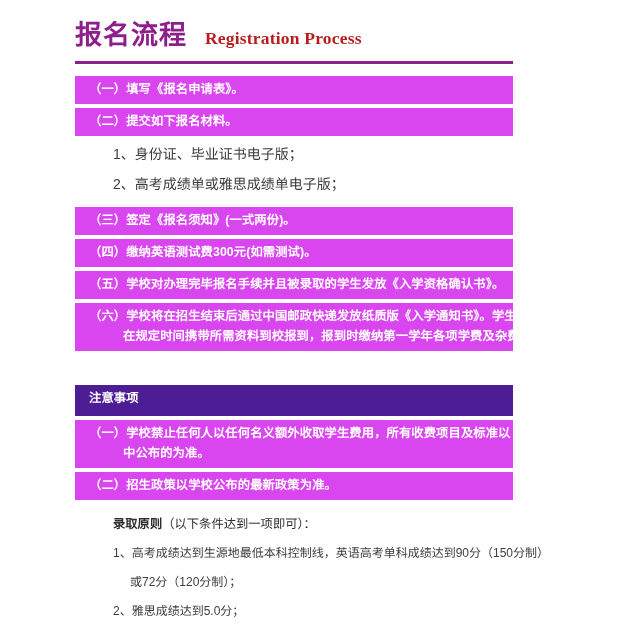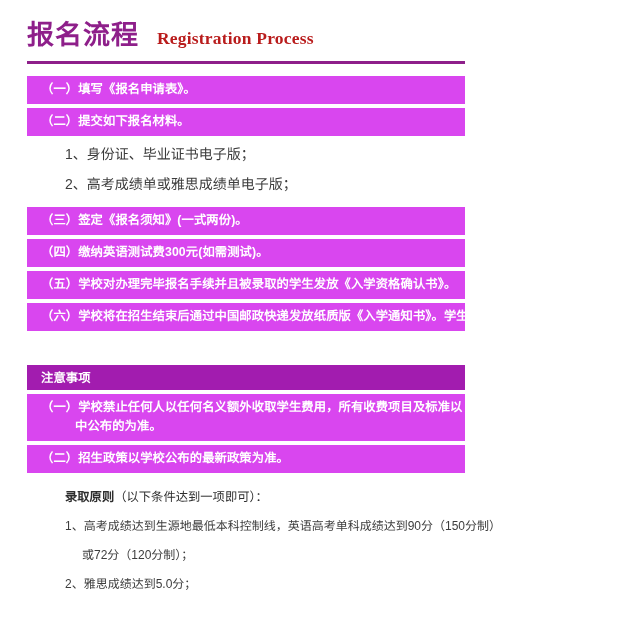--- a/index.html
+++ b/index.html
@@ -15,20 +15,21 @@
     font-family: "Liberation Sans", "DejaVu Sans", sans-serif;
     color: #3a3a3a;
     -webkit-font-smoothing: antialiased;
   }
 
   .page {
     position: relative;
     width: 492px;
     height: 640px;
     box-sizing: border-box;
+    margin-left: 48px;
   }
 
   
   .header {
     padding: 22px 27px 0 27px;
     display: flex;
     align-items: baseline;
     gap: 18px;
   }
   .header-title-cn {
@@ -71,26 +72,26 @@
   }
   .bar .bar-line {
     display: block;
     white-space: nowrap;
   }
   .bar .bar-line.indent {
     padding-left: 34px;
   }
 
   .orange-bar {
-    background: #a21caf;
+    background: #4c1d95;
     color: #ffffff;
     font-size: 12.3px;
     font-weight: 700;
     line-height: 1.62;
-    padding: 4px 8px 1px 14px;
+    padding: 4px 8px 8px 14px;
     margin-bottom: 4px;
     box-sizing: border-box;
     letter-spacing: 0.1px;
   }
 
   
   .sublist {
     margin: 9px 27px 0 27px;
     padding-left: 38px;
   }
@@ -164,20 +165,21 @@
       <span class="bar-line">（三）签定《报名须知》(一式两份)。</span>
     </div>
     <div class="bar">
       <span class="bar-line">（四）缴纳英语测试费300元(如需测试)。</span>
     </div>
     <div class="bar">
       <span class="bar-line">（五）学校对办理完毕报名手续并且被录取的学生发放《入学资格确认书》。</span>
     </div>
     <div class="bar">
       <span class="bar-line">（六）学校将在招生结束后通过中国邮政快递发放纸质版《入学通知书》。学生按通知书要求，</span>
+      <span class="bar-line indent">在规定时间携带所需资料到校报到，报到时缴纳第一学年各项学费及杂费。</span>
     </div>
   </div>
 
   <div class="spacer-notice"></div>
 
   <div class="bars">
     <div class="orange-bar">
       <span class="bar-line">注意事项</span>
     </div>
     <div class="bar">

